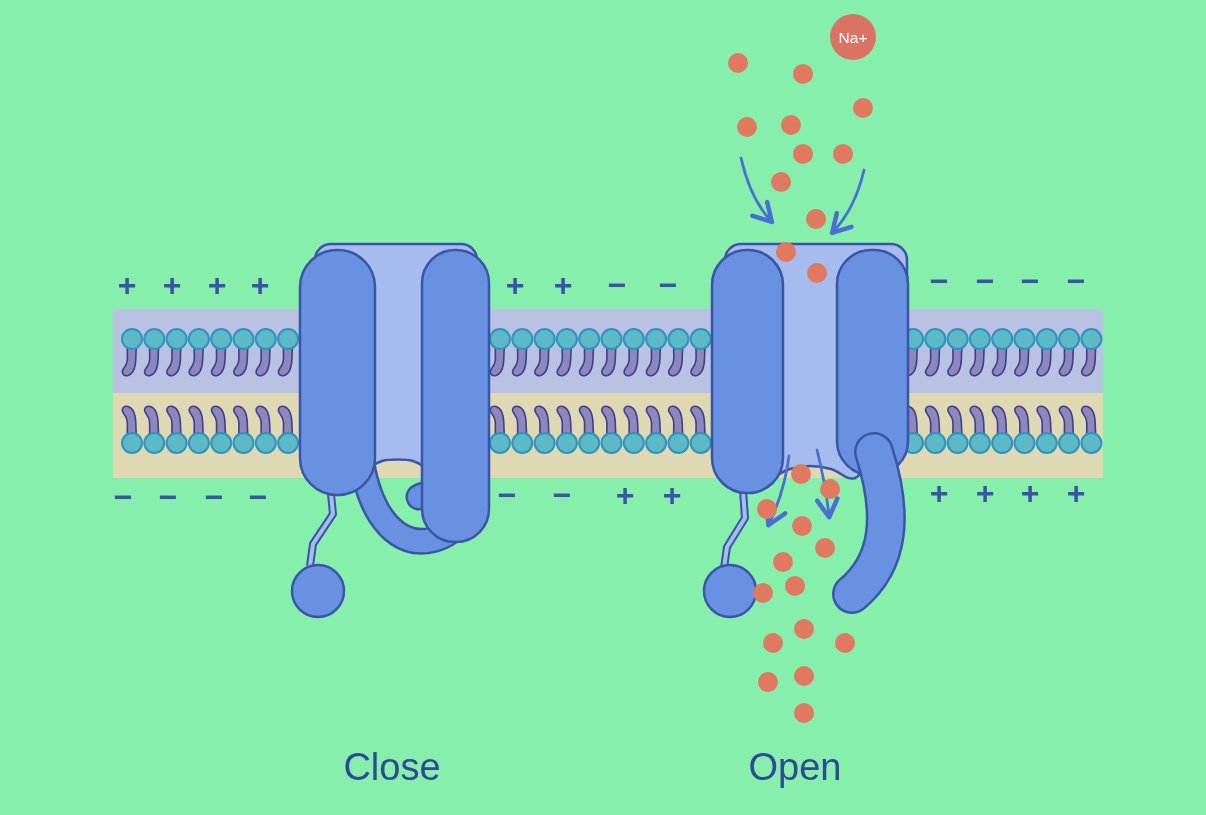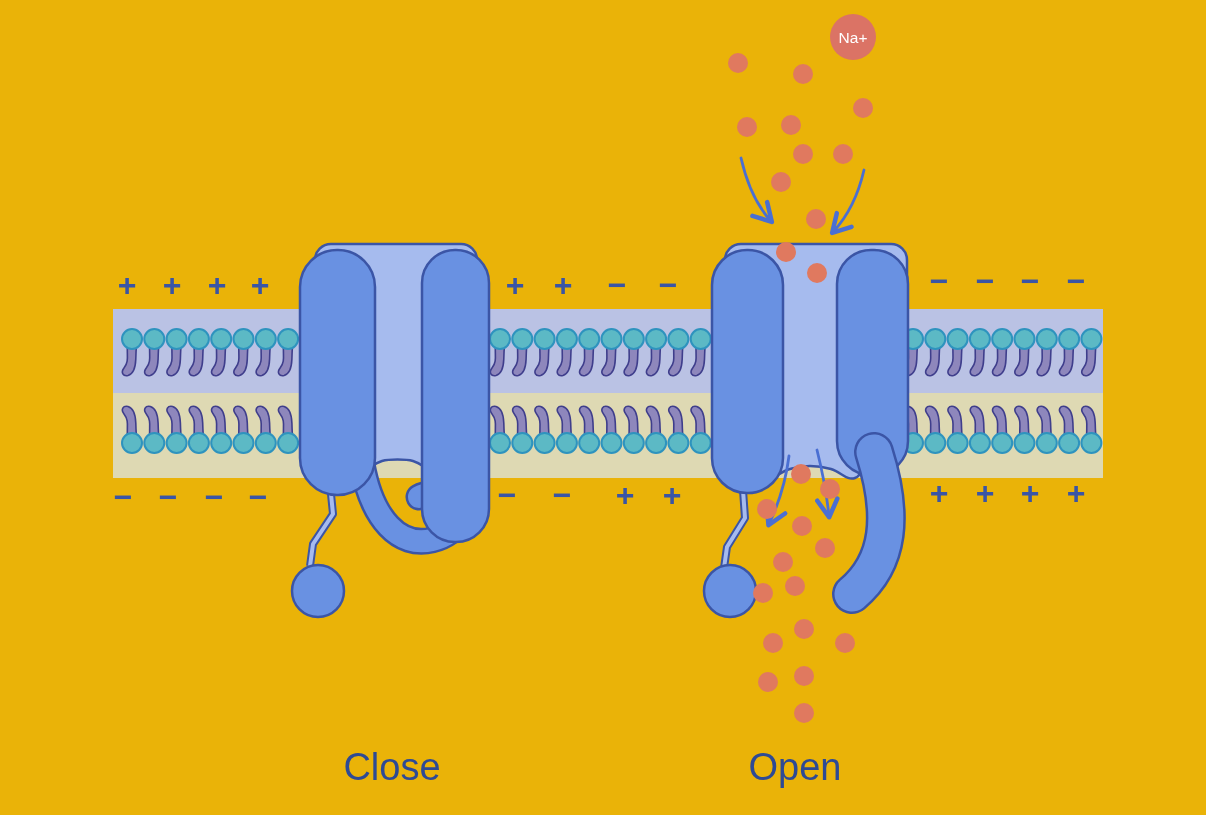--- a/index.html
+++ b/index.html
@@ -1,19 +1,19 @@
 <!DOCTYPE html>
 <html><head>
 <meta charset="utf-8">
 <style>
   html,body{margin:0;padding:0;background:#ffffff;}
   .canvas{
     position:relative;
     width:1206px;height:815px;
-    background:#eab308;
+    background:#86efac;
     overflow:hidden;
     font-family:"Liberation Sans", sans-serif;
   }
   svg{position:absolute;left:0;top:0;}
   text{font-family:"Liberation Sans", sans-serif;}
   .sign{font-size:32px;font-weight:700;text-anchor:middle;}
   .state-label{font-size:38px;text-anchor:middle;}
   .badge-label{font-size:15.5px;text-anchor:middle;fill:#ffffff;}
 </style>
 </head>

